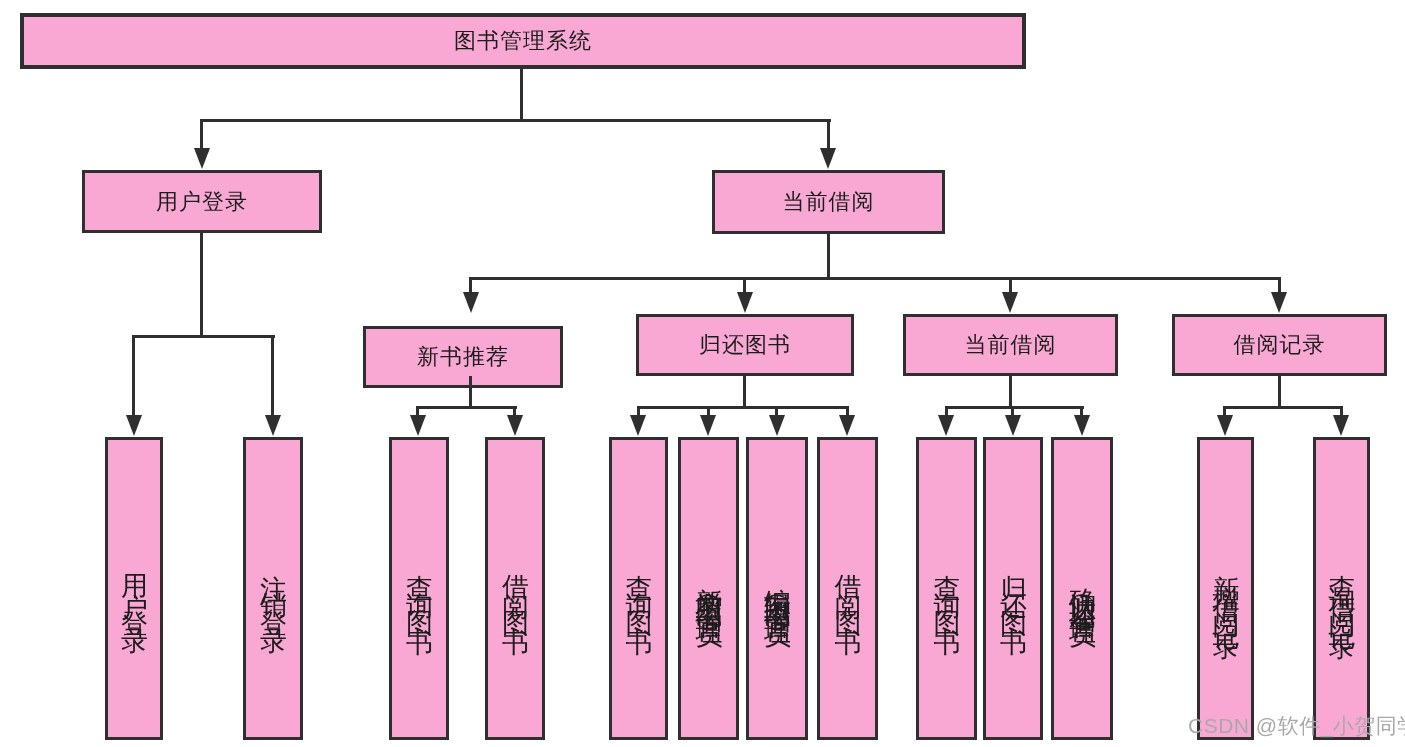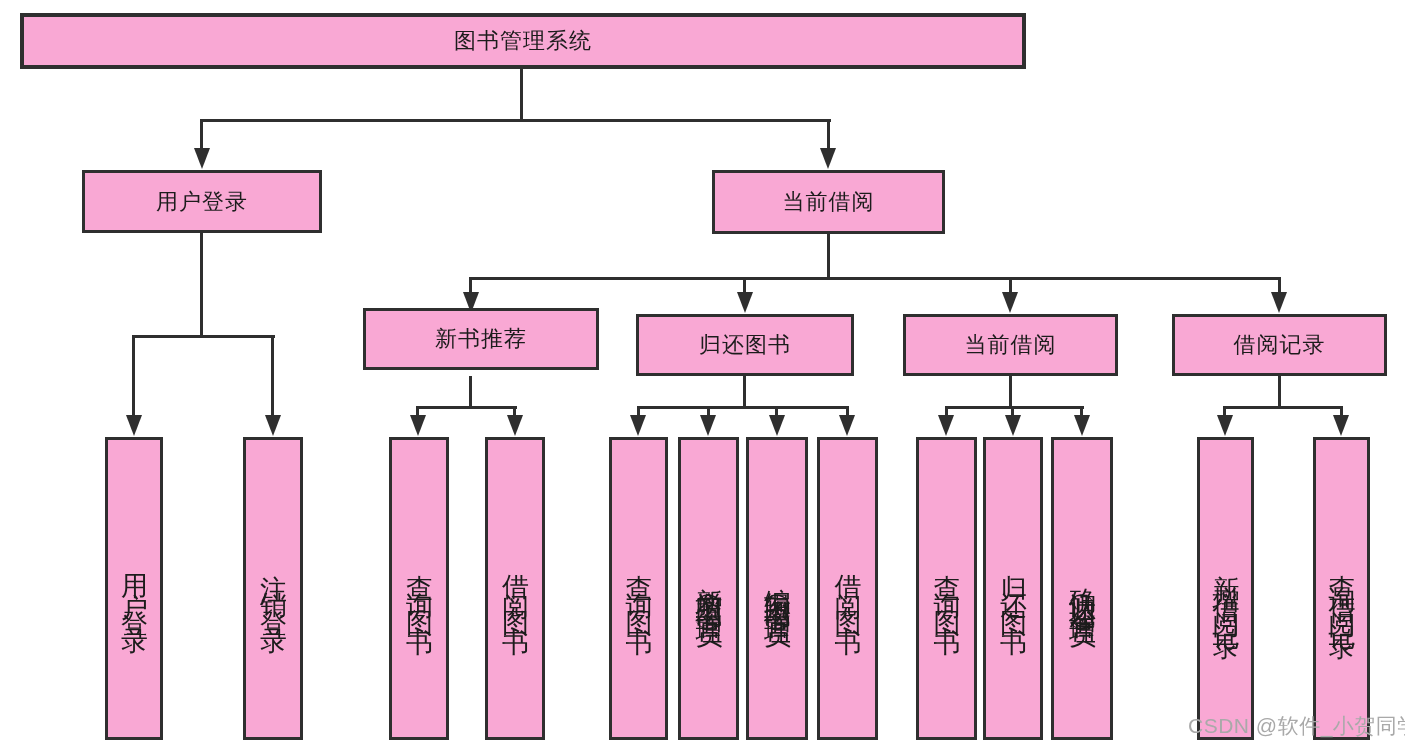--- a/index.html
+++ b/index.html
@@ -59,21 +59,21 @@
   <div class="line" style="left:469px;top:277px;width:812px;height:3px"></div>
   <div class="line" style="left:469px;top:277px;width:3px;height:18px"></div>
   <div class="arrow" style="left:463px;top:292px"></div>
   <div class="line" style="left:743px;top:277px;width:3px;height:18px"></div>
   <div class="arrow" style="left:737px;top:292px"></div>
   <div class="line" style="left:1009px;top:277px;width:3px;height:18px"></div>
   <div class="arrow" style="left:1002px;top:292px"></div>
   <div class="line" style="left:1278px;top:277px;width:3px;height:18px"></div>
   <div class="arrow" style="left:1271px;top:292px"></div>
 
-  <div class="node h-node" style="left:363px;top:308px;width:236px;height:62px">新书推荐</div>
+  <div class="node h-node" style="left:363px;top:326px;width:200px;height:62px">新书推荐</div>
   <div class="node h-node" style="left:636px;top:314px;width:218px;height:62px">归还图书</div>
   <div class="node h-node" style="left:903px;top:314px;width:215px;height:62px">当前借阅</div>
   <div class="node h-node" style="left:1172px;top:314px;width:215px;height:62px">借阅记录</div>
 
   <div class="line" style="left:469px;top:376px;width:3px;height:32px"></div>
   <div class="line" style="left:416px;top:406px;width:101px;height:3px"></div>
   <div class="line" style="left:416px;top:406px;width:3px;height:11px"></div>
   <div class="arrow" style="left:410px;top:415px"></div>
   <div class="line" style="left:513px;top:406px;width:3px;height:11px"></div>
   <div class="arrow" style="left:507px;top:415px"></div>

